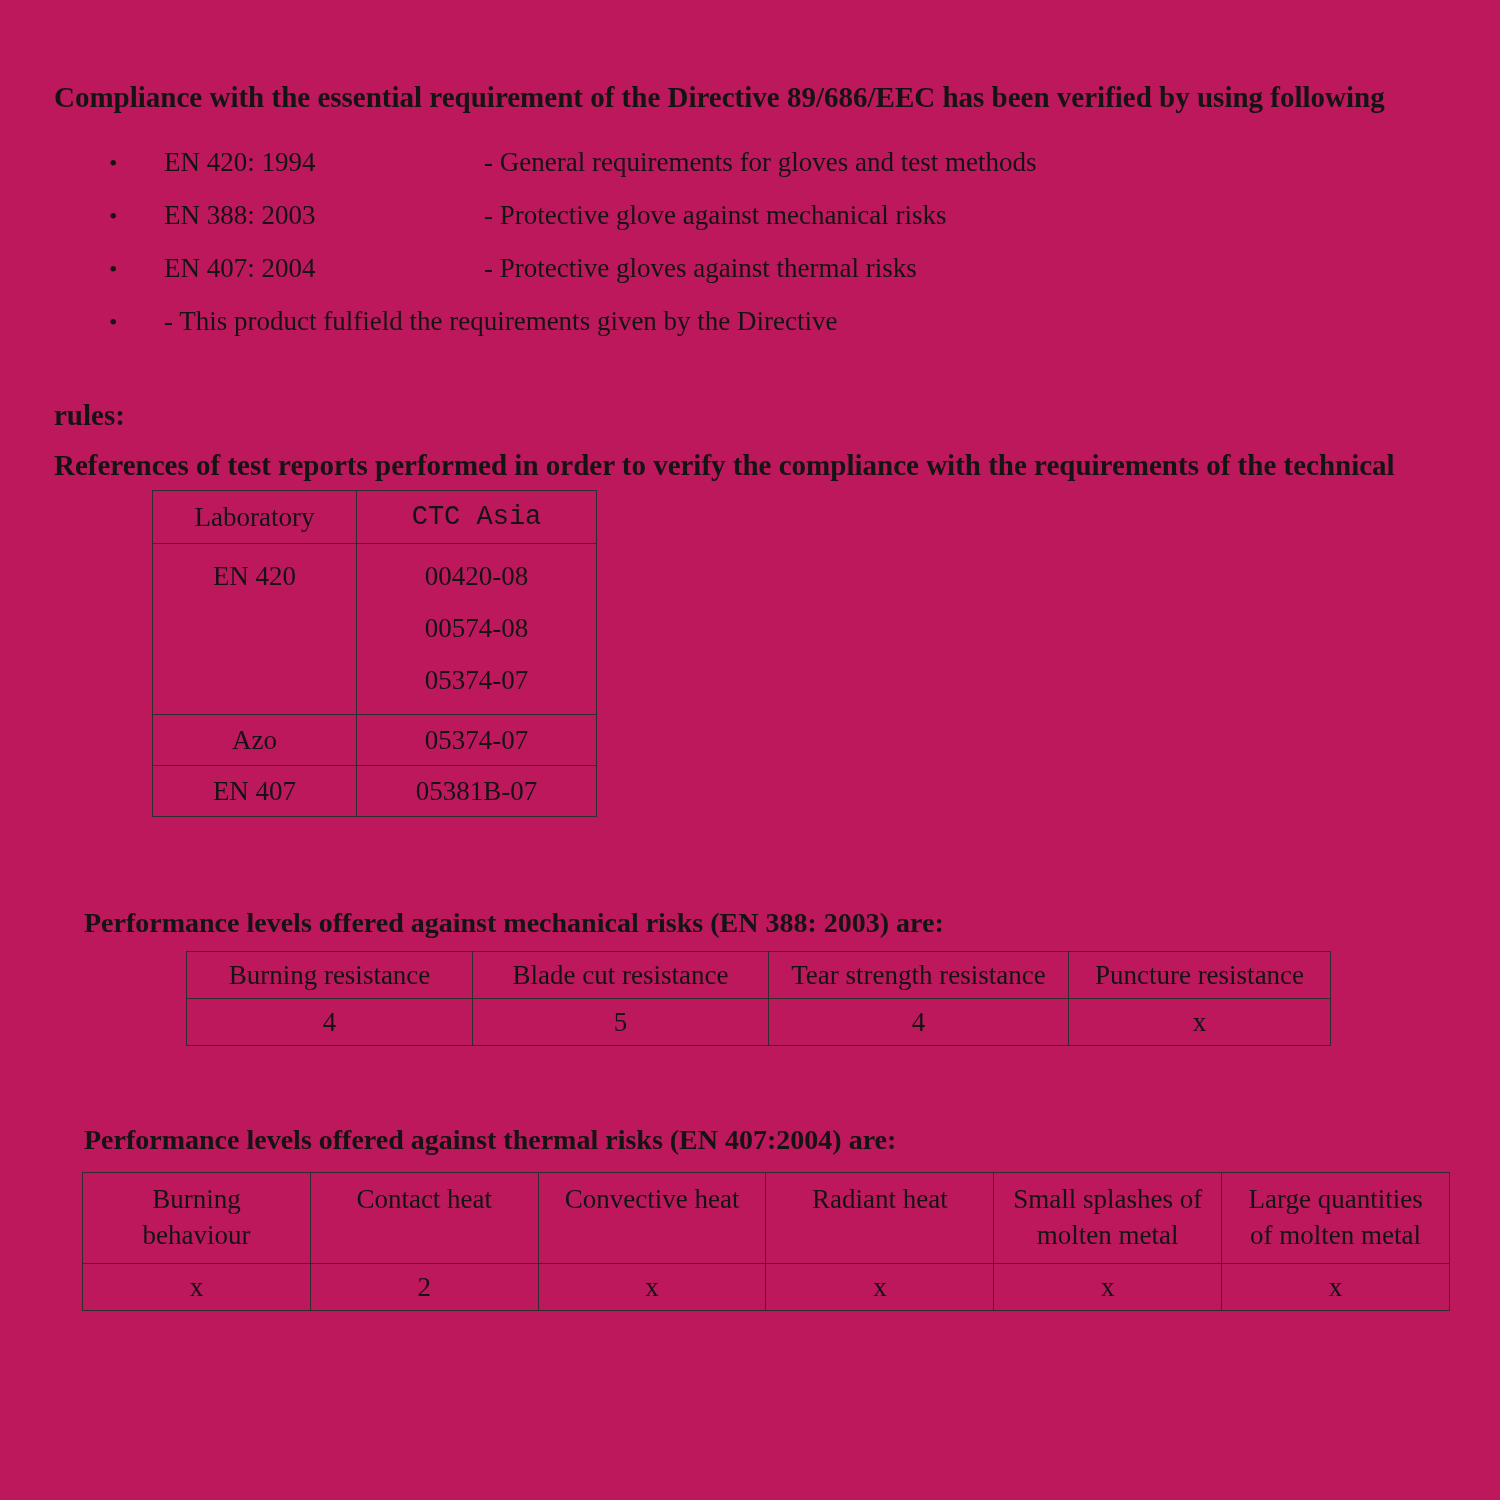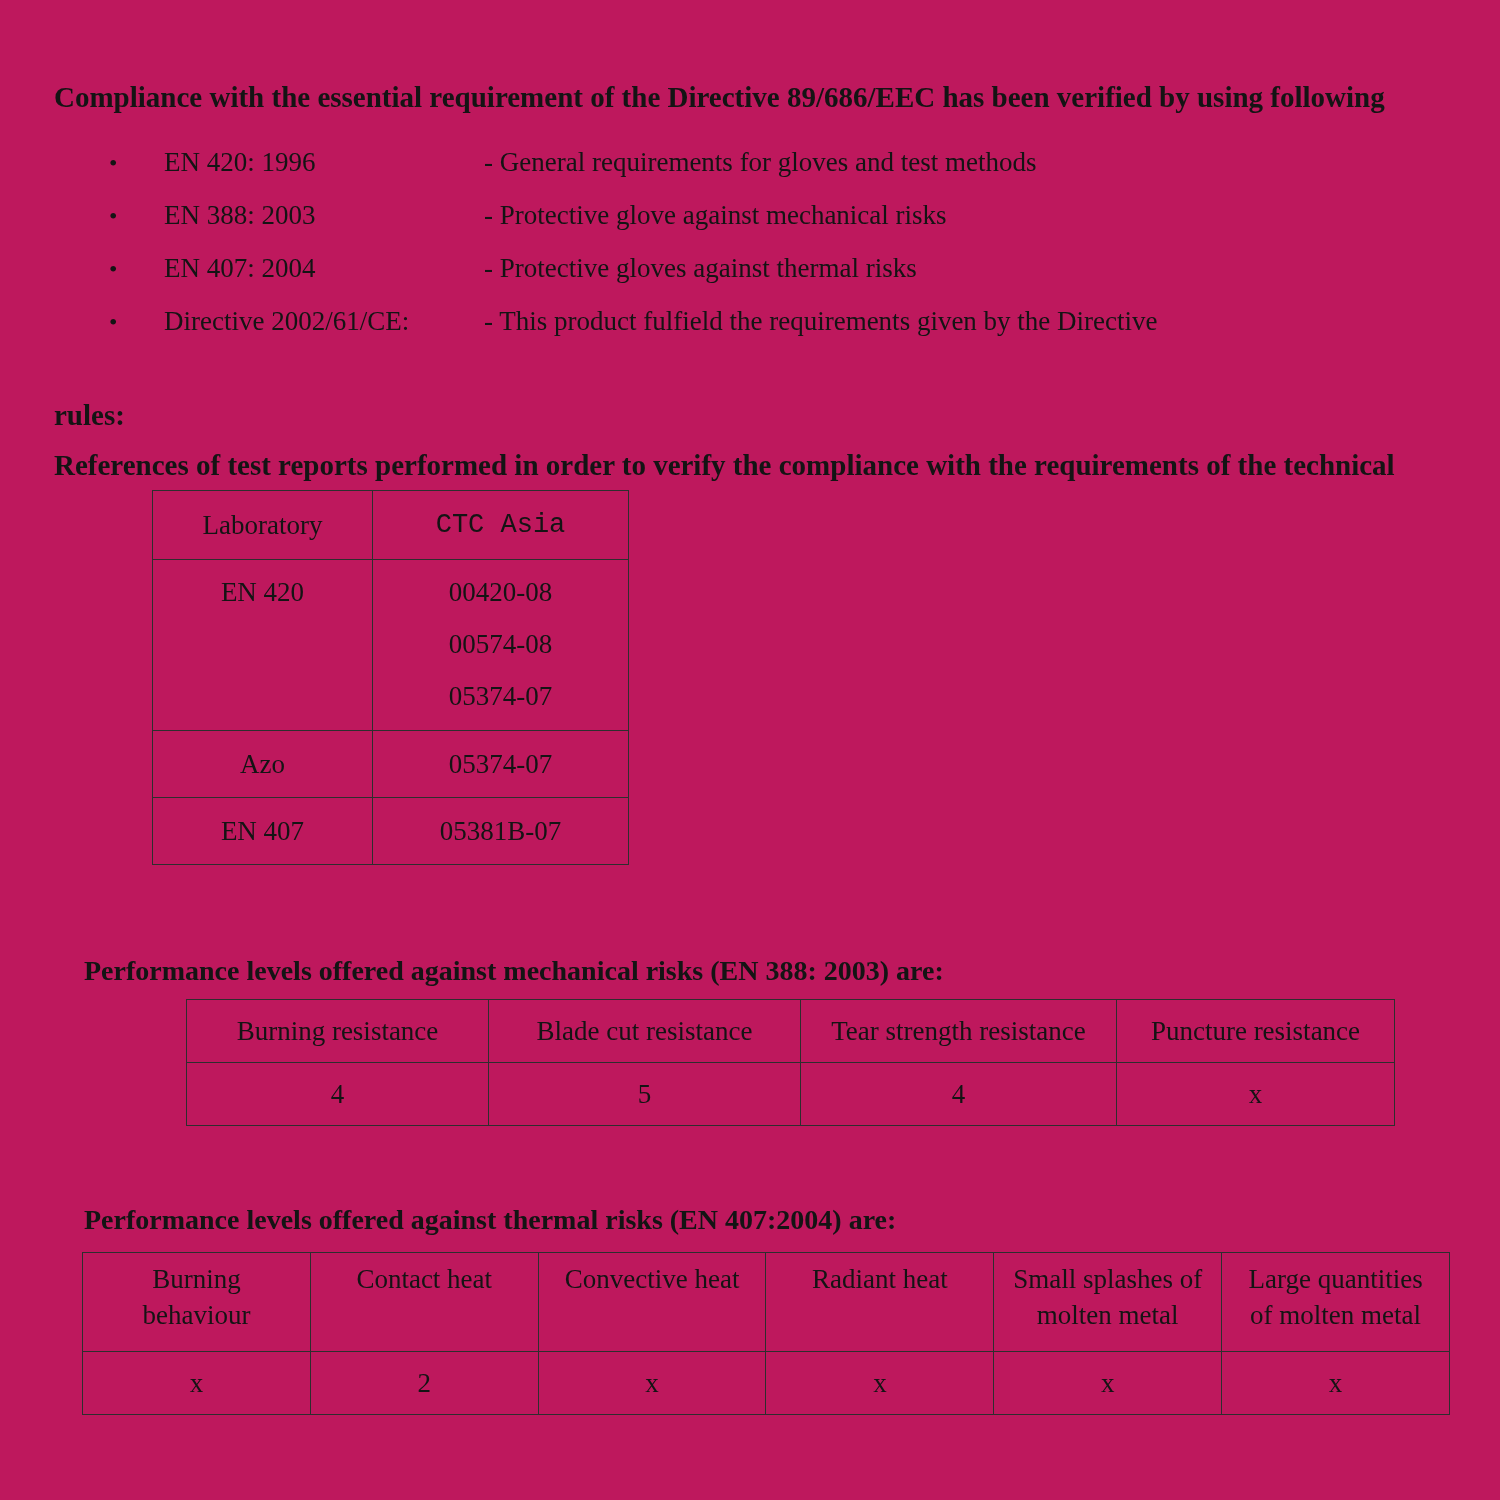--- a/index.html
+++ b/index.html
@@ -35,21 +35,21 @@
   .bullet-term { width:320px; }
   .bullet-desc { flex:1; }
   .heading-2 { margin-top:42px; }
 
   table { border-collapse:collapse; }
   th, td {
     border:1.5px solid #2e2e2e;
     text-align:center;
     font-size:27px;
     font-weight:normal;
-    padding:8px;
+    padding:0;
   }
 
   .lab-table { margin:0 0 0 98px; }
   .lab-table .col-lab { width:203px; }
   .lab-table .col-ctc { width:239px;font-family:Liberation Mono, monospace; }
   .lab-table .hdr-row td { height:52px; }
   .lab-table .row-multi td { vertical-align:top; padding-top:6px; padding-bottom:8px; }
   .lab-table .report-line { line-height:52px; }
   .lab-table .row-simple td { height:50px; }
 
@@ -83,36 +83,35 @@
 
 <div class="page">
 
   <div class="heading">
     <span class="hline">Compliance with the essential requirement of the Directive 89/686/EEC has been verified by using following</span>
   </div>
 
   <ul class="bullets">
     <li class="bullet-row">
       <span class="bullet-dot">•</span>
-      <span class="bullet-term">EN 420: 1996</span>
+      <span class="bullet-term">EN 420: 1994</span>
       <span class="bullet-desc">- General requirements for gloves and test methods</span>
     </li>
     <li class="bullet-row">
       <span class="bullet-dot">•</span>
       <span class="bullet-term">EN 388: 2003</span>
       <span class="bullet-desc">- Protective glove against mechanical risks</span>
     </li>
     <li class="bullet-row">
       <span class="bullet-dot">•</span>
       <span class="bullet-term">EN 407: 2004</span>
       <span class="bullet-desc">- Protective gloves against thermal risks</span>
     </li>
     <li class="bullet-row">
       <span class="bullet-dot">•</span>
-      <span class="bullet-term">Directive 2002/61/CE:</span>
       <span class="bullet-desc">- This product fulfield the requirements given by the Directive</span>
     </li>
   </ul>
 
   <div class="heading heading-2">
     <span class="hline">rules:</span>
     <span class="hline">References of test reports performed in order to verify the compliance with the requirements of the technical</span>
   </div>
 
   <table class="lab-table">

